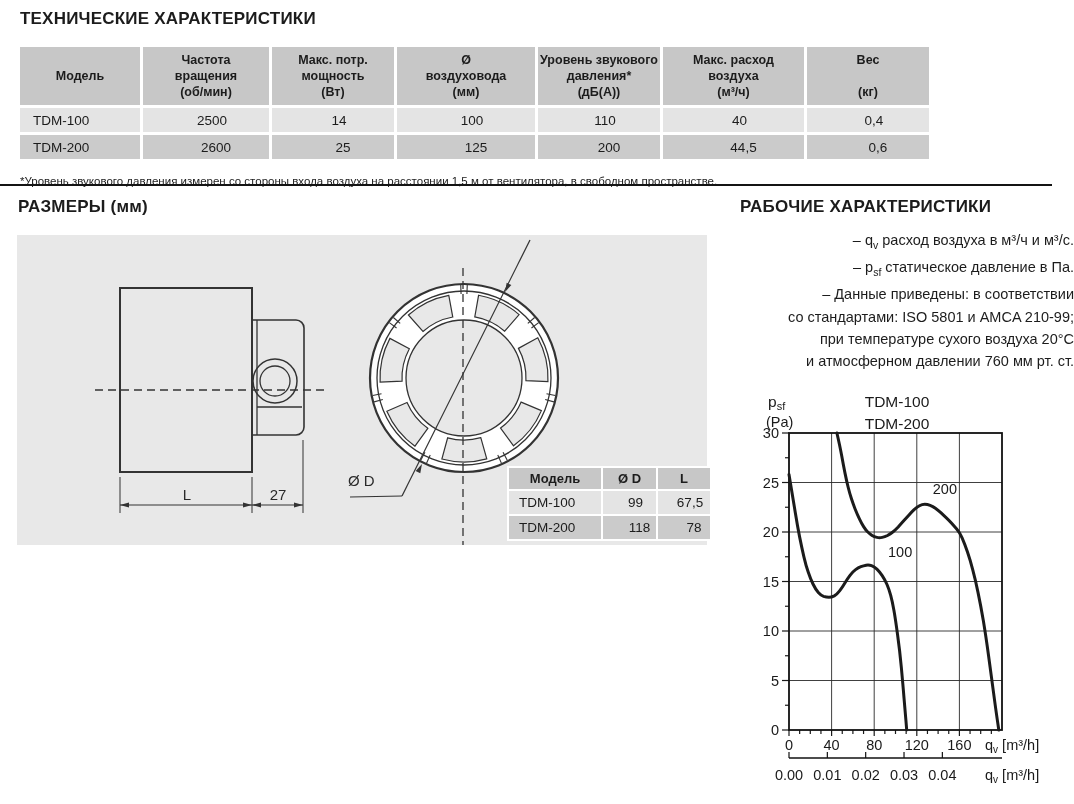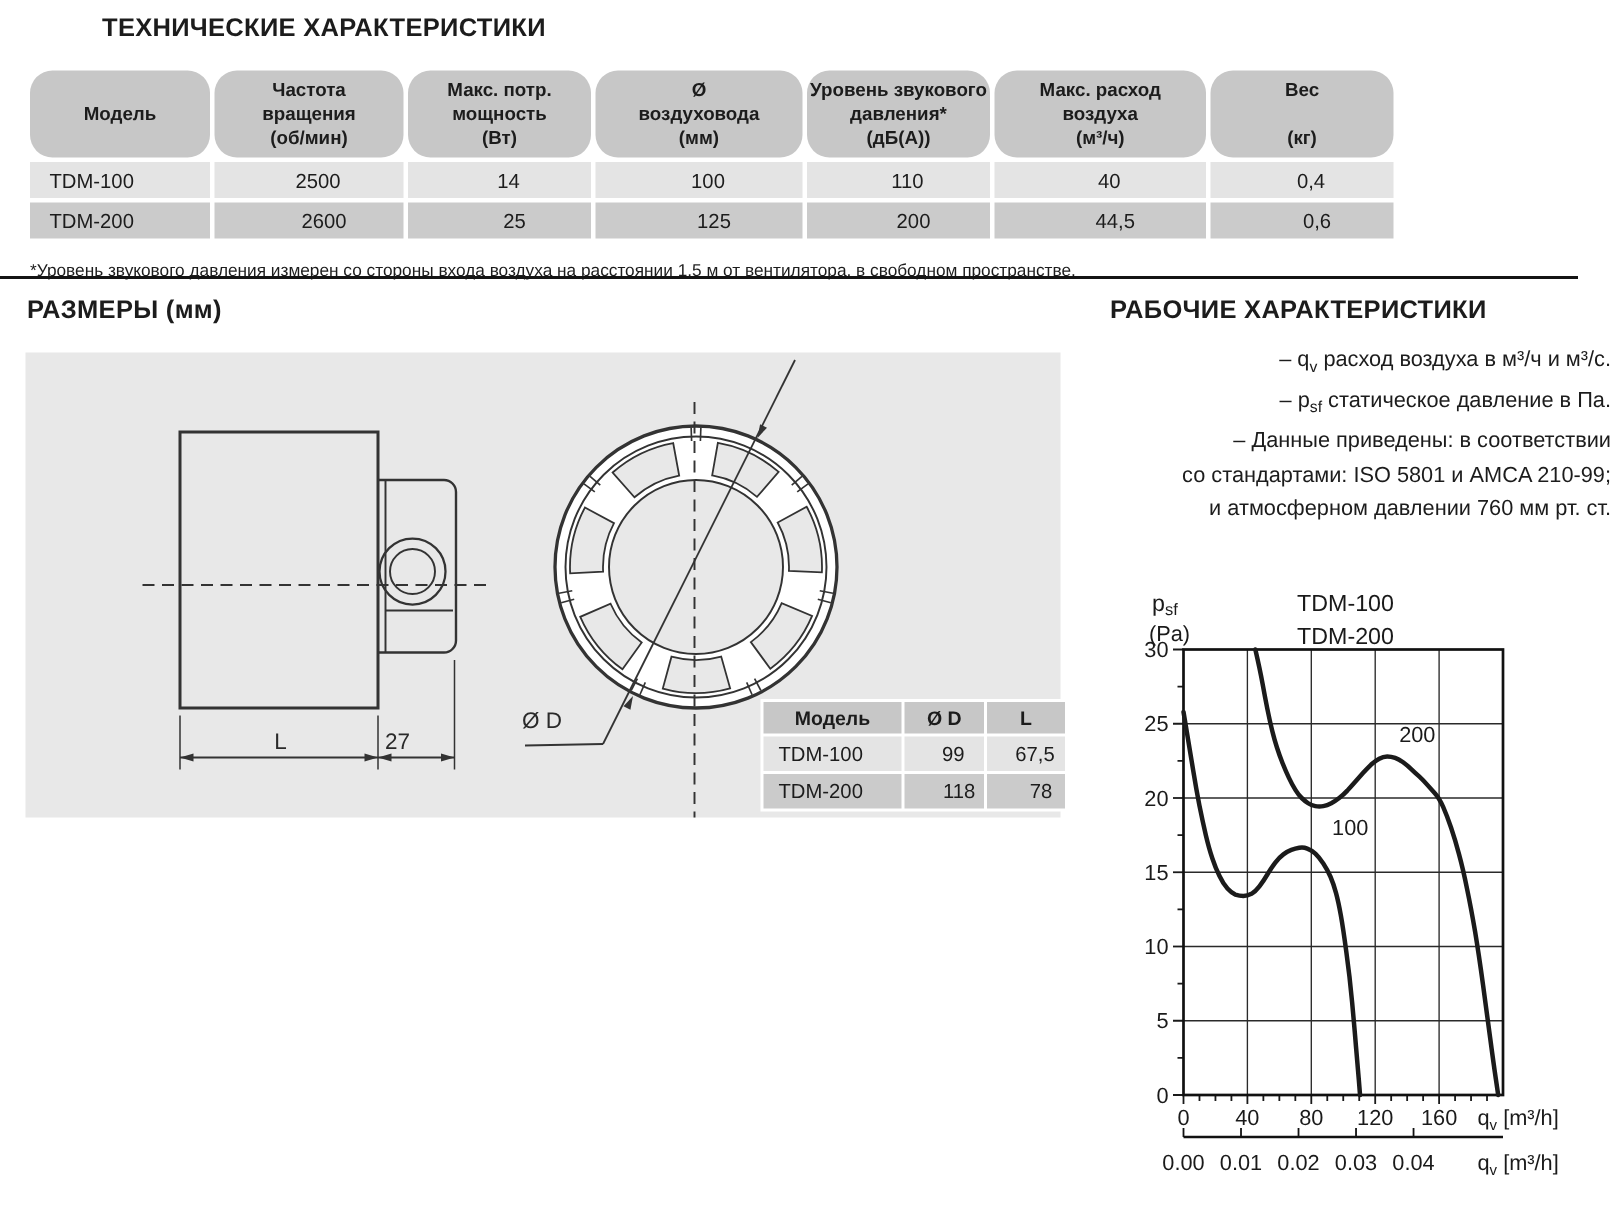--- a/index.html
+++ b/index.html
@@ -2,21 +2,21 @@
 <html><head>
 <meta charset="utf-8">
 <style>
   html,body{margin:0;padding:0;background:#fff;}
   body{width:1074px;height:804px;position:relative;font-family:"Liberation Sans",sans-serif;color:#1c1c1c;overflow:hidden;}
   .abs{position:absolute;}
   .sec-title{font-size:17px;font-weight:bold;letter-spacing:.2px;white-space:nowrap;}
   
   .spec{display:grid;grid-template-columns:120px 126px 122px 138px 122px 141px 122px;gap:3px;}
   .spec .hd{background:#c7c7c7;height:58px;display:flex;align-items:center;justify-content:center;
-            text-align:center;font-weight:bold;font-size:12.5px;line-height:1.3;white-space:pre-line;border-radius:15px;}
+            text-align:center;font-weight:bold;font-size:12.5px;line-height:1.3;white-space:pre-line;}
   .spec .cell{height:24px;display:flex;align-items:center;justify-content:center;font-size:13.5px;}
   .spec .left{justify-content:flex-start;padding-left:13px;}
   .r1{background:#e4e4e4;padding-left:12px;} .r2{background:#cbcbcb;padding-left:20px;}
   .footnote{font-size:11.5px;}
   .rule{background:#141414;height:2px;}
   
   .draw-box{background:#e8e8e8;}
   .dim-label{font-size:15px;color:#2a2a2a;white-space:nowrap;}
   
   .dims-table{background:#fff;padding:2px;display:grid;grid-template-columns:92px 53px 52px;gap:2px;}
@@ -24,21 +24,21 @@
   .dims-table .cell{height:23px;display:flex;align-items:center;justify-content:center;font-size:13.5px;}
   .dims-table .left{justify-content:flex-start;padding-left:10px;}
   
   .notes{font-size:14.5px;line-height:22.3px;width:334px;}
   .notes sub{font-size:10.5px;}
   svg text{fill:#1a1a1a;}
 </style>
 </head>
 <body>
 
-<div class="abs sec-title" style="left:20px;top:9px;margin-left:48px;">ТЕХНИЧЕСКИЕ ХАРАКТЕРИСТИКИ</div>
+<div class="abs sec-title" style="left:20px;top:9px;">ТЕХНИЧЕСКИЕ ХАРАКТЕРИСТИКИ</div>
 
 <div class="abs spec" style="left:20px;top:47px;">
   <div class="hd">Модель</div>
   <div class="hd">Частота
 вращения
 (об/мин)</div>
   <div class="hd">Макс. потр.
 мощность
 (Вт)</div>
   <div class="hd">Ø
@@ -76,20 +76,21 @@
 <div class="abs rule" style="left:0;top:184px;width:1052px;"></div>
 
 <div class="abs sec-title" style="left:18px;top:197px;">РАЗМЕРЫ (мм)</div>
 <div class="abs sec-title" style="left:740px;top:197px;">РАБОЧИЕ ХАРАКТЕРИСТИКИ</div>
 
 <div class="abs notes" style="left:740px;top:229px;text-align:right;">
   <div>– q<sub>v</sub> расход воздуха в м³/ч и м³/с.</div>
   <div>– p<sub>sf</sub>  статическое давление в Па.</div>
   <div>– Данные приведены: в соответствии</div>
   <div>со стандартами: ISO 5801 и AMCA 210-99;</div>
+  <div>при температуре сухого воздуха 20°C</div>
   <div>и атмосферном давлении 760 мм рт. ст.</div>
 </div>
 
 <div class="abs draw-box" style="left:17px;top:235px;width:690px;height:310px;">
   <svg class="abs" style="left:0;top:0;" width="690" height="310" viewBox="0 0 690 310">
       <rect x="103" y="53" width="132" height="184" fill="none" stroke="#333" stroke-width="2"></rect>
       <path d="M235,85 h44 a8,8 0 0 1 8,8 v99 a8,8 0 0 1 -8,8 h-44" fill="none" stroke="#333" stroke-width="1.6"></path>
       <line x1="240" y1="85" x2="240" y2="200" stroke="#333" stroke-width="1.3"></line>
       <line x1="240" y1="172" x2="285" y2="172" stroke="#333" stroke-width="1.3"></line>
       <circle cx="258" cy="146" r="22" fill="none" stroke="#333" stroke-width="1.5"></circle>
@@ -127,21 +128,21 @@
       <path d="M405.9754780689947,96.51356541600049 A62,62 0 0 1 435.7774050513808,82.02415754891757 L431.7951939405804,60.387568292081866 A84,84 0 0 0 391.41838964186377,80.01837895071034 Z" fill="#e8e8e8" stroke="#333" stroke-width="1.2"></path>
       <line x1="379.5383658604666" y1="92.95074506824558" x2="372.3103336312309" y2="87.58832489698618" stroke="#333" stroke-width="1.1"></line>
       <line x1="383.1939585481806" y1="88.3667768272024" x2="376.3575969640571" y2="82.5132172015455" stroke="#333" stroke-width="1.1"></line>
       <line x1="446" y1="33" x2="446" y2="325" stroke="#333" stroke-width="1.3" stroke-dasharray="8 5"></line>
       <line x1="385" y1="261" x2="513" y2="5" stroke="#333" stroke-width="1.2"></line>
       <path d="M488,57 L489.6986,47.7918 L494.34740000000005,50.1162 Z" fill="#333"></path>
       <path d="M405,229 L403.3014,238.2082 L398.65259999999995,235.88379999999998 Z" fill="#333"></path>
       <line x1="333" y1="262" x2="385" y2="261" stroke="#333" stroke-width="1.2"></line>
     </svg>
   <span class="abs dim-label" style="left:162px;top:251px;width:16px;text-align:center;">L</span>
-  <span class="abs dim-label" style="left:235px;top:251px;width:26px;text-align:center;">27</span>
+  <span class="abs dim-label" style="left:248px;top:251px;width:26px;text-align:center;">27</span>
   <span class="abs dim-label" style="left:331px;top:237px;">Ø D</span>
 
   <div class="abs dims-table" style="left:490px;top:231px;">
     <div class="hd">Модель</div>
     <div class="hd">Ø D</div>
     <div class="hd">L</div>
     <div class="cell r1 left">TDM-100</div>
     <div class="cell r1">99</div>
     <div class="cell r1">67,5</div>
     <div class="cell r2 left">TDM-200</div>

